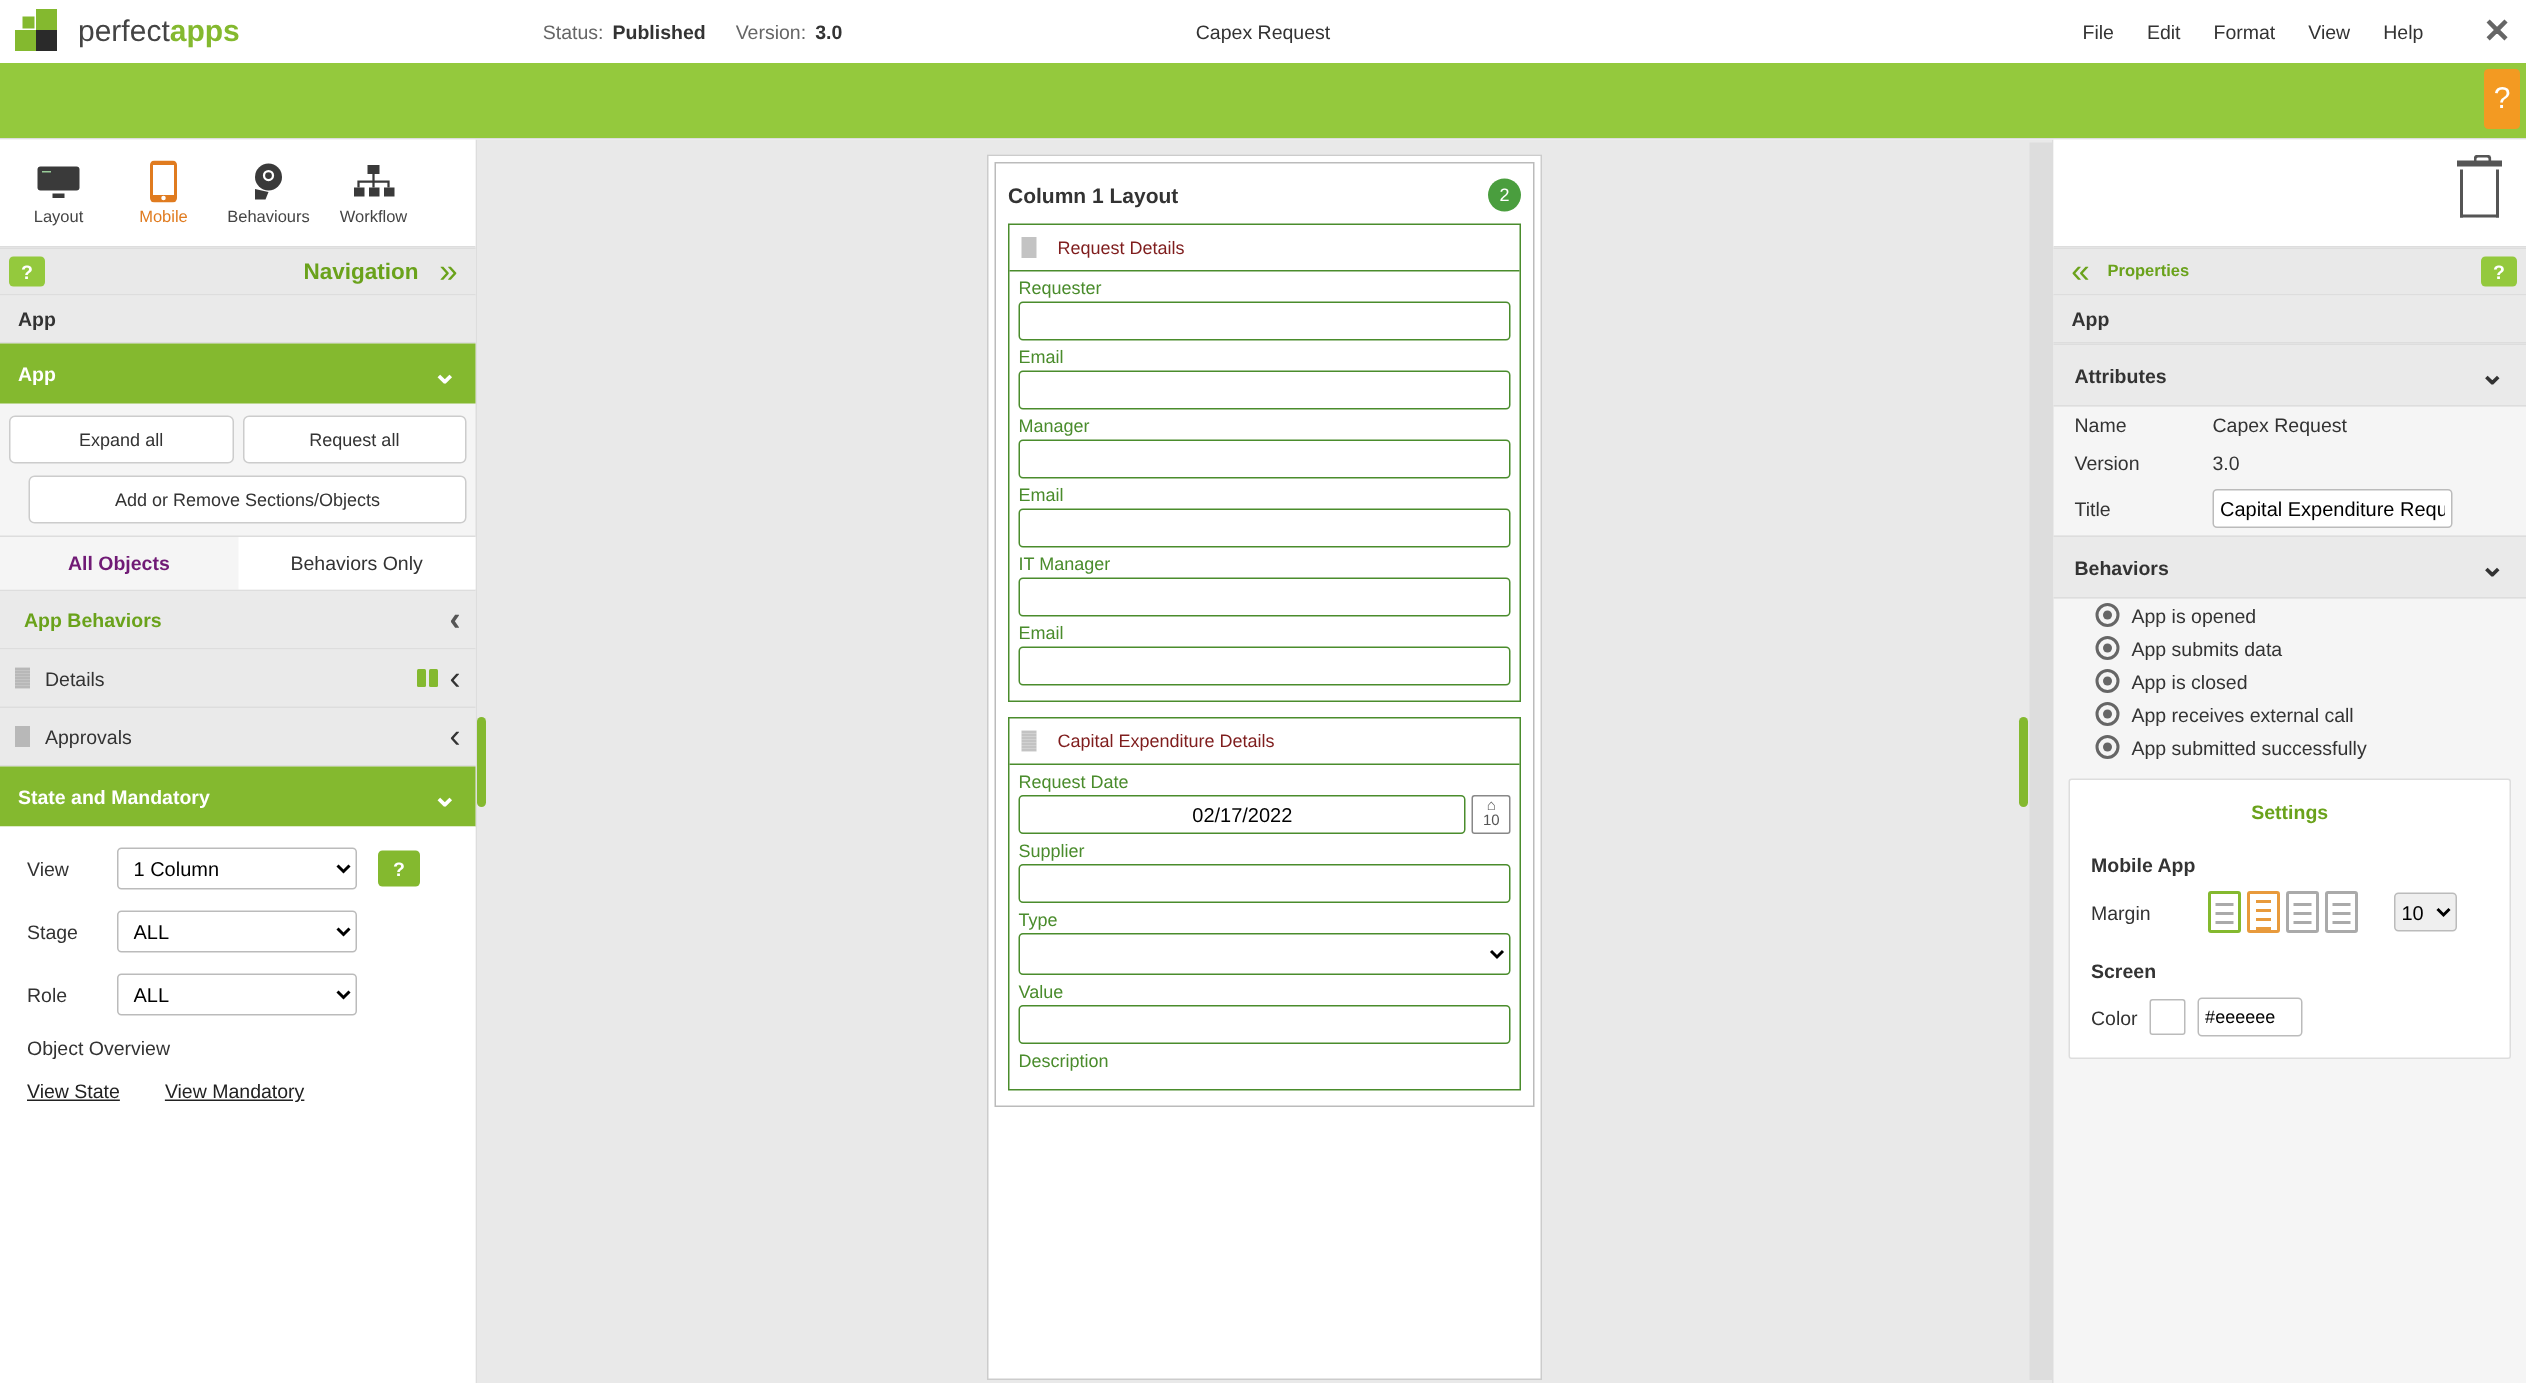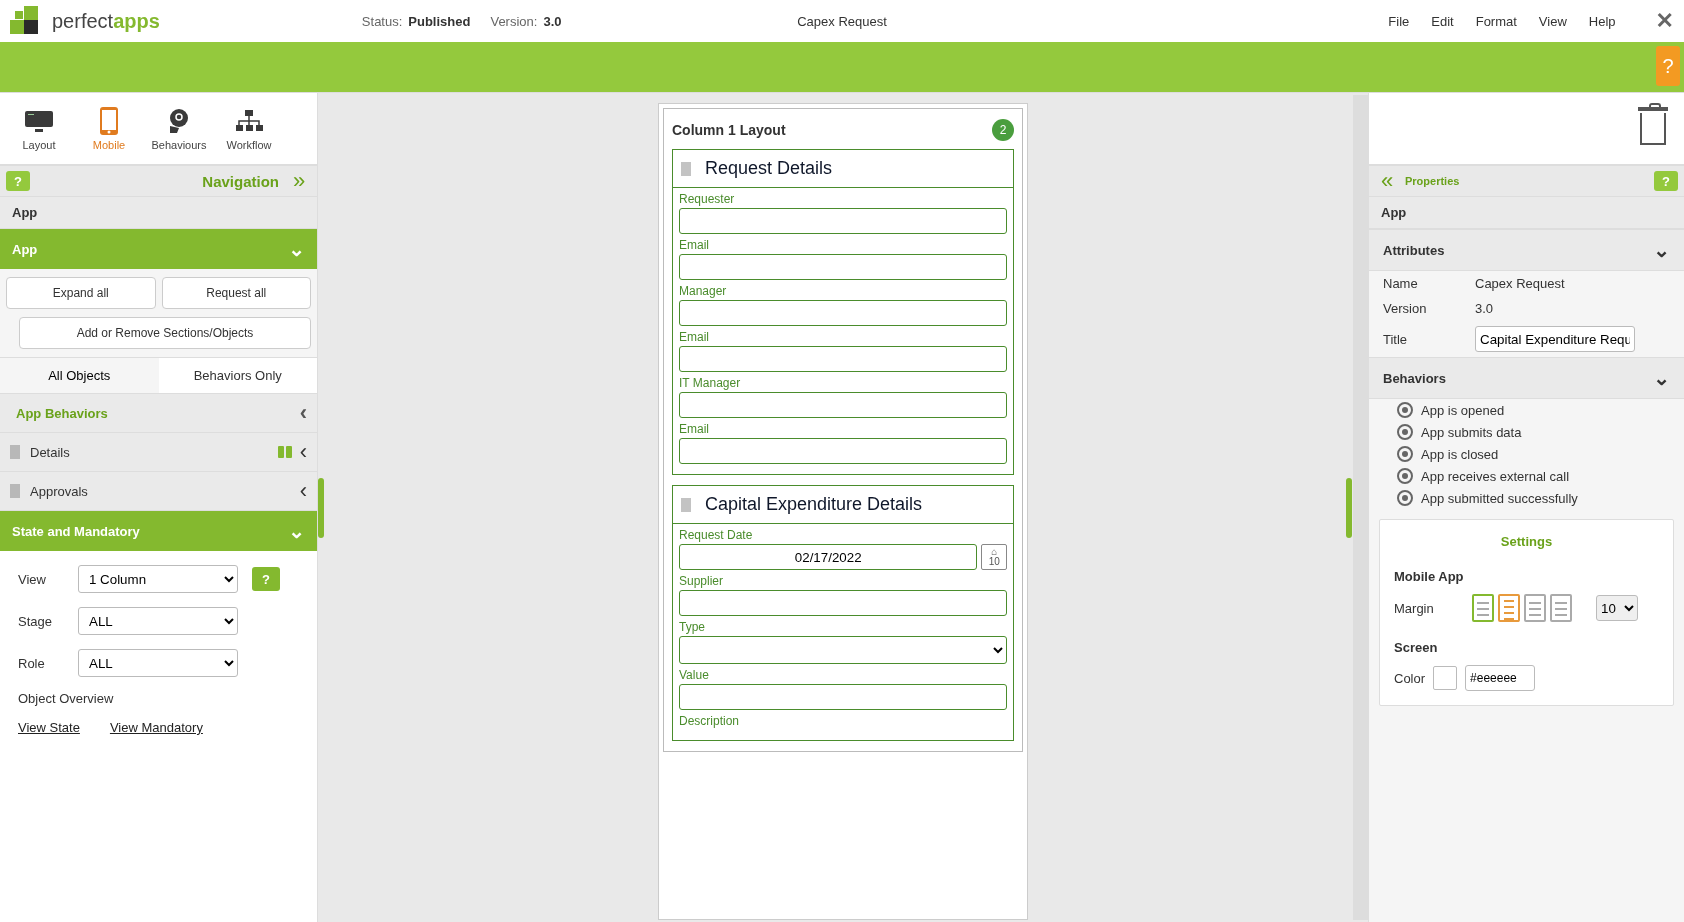--- a/index.html
+++ b/index.html
@@ -49,21 +49,21 @@
 .section-lbl { padding:8px 12px; background:#eaeaea; font-weight:600; color:#333; border-bottom:1px solid #ddd;}
 .section-green { padding:10px 12px; background:#84b92f; color:#fff; font-weight:600; display:flex; align-items:center; justify-content:space-between;}
 
 .btn-row { display:flex; gap:6px; padding:8px 6px;}
 .white-btn { flex:1; background:#fff; border:1px solid #ccc; border-radius:4px; padding:8px 4px; text-align:center; font-size:12px; cursor:pointer;}
 .full-btn-row { padding:0 6px 8px 6px;}
 .full-btn { background:#fff; border:1px solid #ccc; border-radius:4px; padding:8px; text-align:center; font-size:12px; cursor:pointer;margin-left:13px;}
 
 .tabpair { display:flex; border-top:1px solid #ddd; border-bottom:1px solid #ddd;}
 .tabpair .tab { flex:1; text-align:center; padding:10px 0; font-size:13px; cursor:pointer; background:#fff;}
-.tabpair .tab.active { color:#000000; font-weight:400; background:#f5f5f5;}
+.tabpair .tab.active { color:#701a75; font-weight:700; background:#f5f5f5;}
 
 .acc-row { display:flex; align-items:center; padding:8px 10px; background:#eaeaea; border-bottom:1px solid #ddd; cursor:pointer;}
 .acc-row.green { color:#6aa21b; font-weight:600;}
 .acc-row .txt { flex:1; padding-left:6px;}
 .acc-row .chev-right { color:#555;}
 .drag-handle { width:10px; height:14px; display:inline-block; background:
   linear-gradient(#888 2px, transparent 2px) 0 0/4px 4px,
   linear-gradient(#888 2px, transparent 2px) 2px 2px/4px 4px;
   opacity:.5; margin-right:4px;
 }
@@ -85,21 +85,21 @@
 .center-scroll { width:15px; background:#ddd; position:absolute; right:0; top:2px; bottom:2px;}
 .vrail { position:absolute; left:0; top:50%; width:6px; height:60px; transform:translateY(-50%); background:#84b92f; border-radius:3px;}
 .vrail.right { left:auto; right:16px;}
 .canvas-wrap { margin-top:10px; width:370px; background:#fff; border:1px solid #ccc; padding:4px; max-height:calc(100% - 12px); overflow:hidden;}
 .canvas-inner { border:1px solid #bbb; padding:10px 8px 0 8px; min-height:600px;}
 .canvas-head { display:flex; align-items:center; margin-bottom:8px;}
 .canvas-head .ctitle { font-weight:600; font-size:14px; flex:1;}
 .canvas-head .badge { width:22px; height:22px; border-radius:50%; background:#4a9e3e; color:#fff; display:flex; align-items:center; justify-content:center; font-size:12px;}
 .sec { border:1px solid #4a8c2c; margin-bottom:10px; padding:0 0 10px 0;}
 .sec-top { display:flex; align-items:center; gap:10px; border-bottom:1px solid #4a8c2c; padding:8px;}
-.sec-top .stitle { font-size:18px; color:#0f172a;}
+.sec-top .stitle { font-size:12px; color:#7f1d1d;}
 .field-row { padding: 4px 6px 0 6px;}
 .field-row .flabel { color:#4a8c2c; font-size:12px; margin-bottom:2px; display:block;}
 .field-row input { width:100%; height:26px; border:1.5px solid #4a8c2c; border-radius:3px; padding:0 4px; background:#fff;}
 .field-row .date-wrap { display:flex; gap:4px;}
 .field-row .date-wrap input { text-align:center;}
 .cal-icon { width:28px; height:26px; border:1px solid #888; display:flex; align-items:center; justify-content:center; font-size:10px; border-radius:2px; color:#555; flex-direction:column; line-height:1;}
 .field-row select { width:100%; height:28px; border:1.5px solid #4a8c2c; border-radius:3px; background:#fff;}
 
 
 .right-col { width:316px; background:#f5f5f5; display:flex; flex-direction:column; border-left:1px solid #ddd;}

